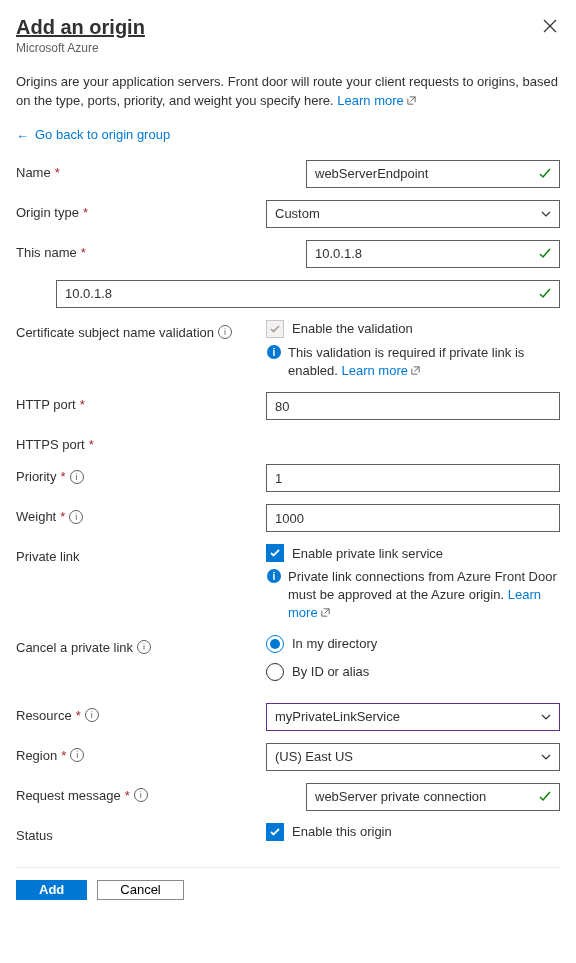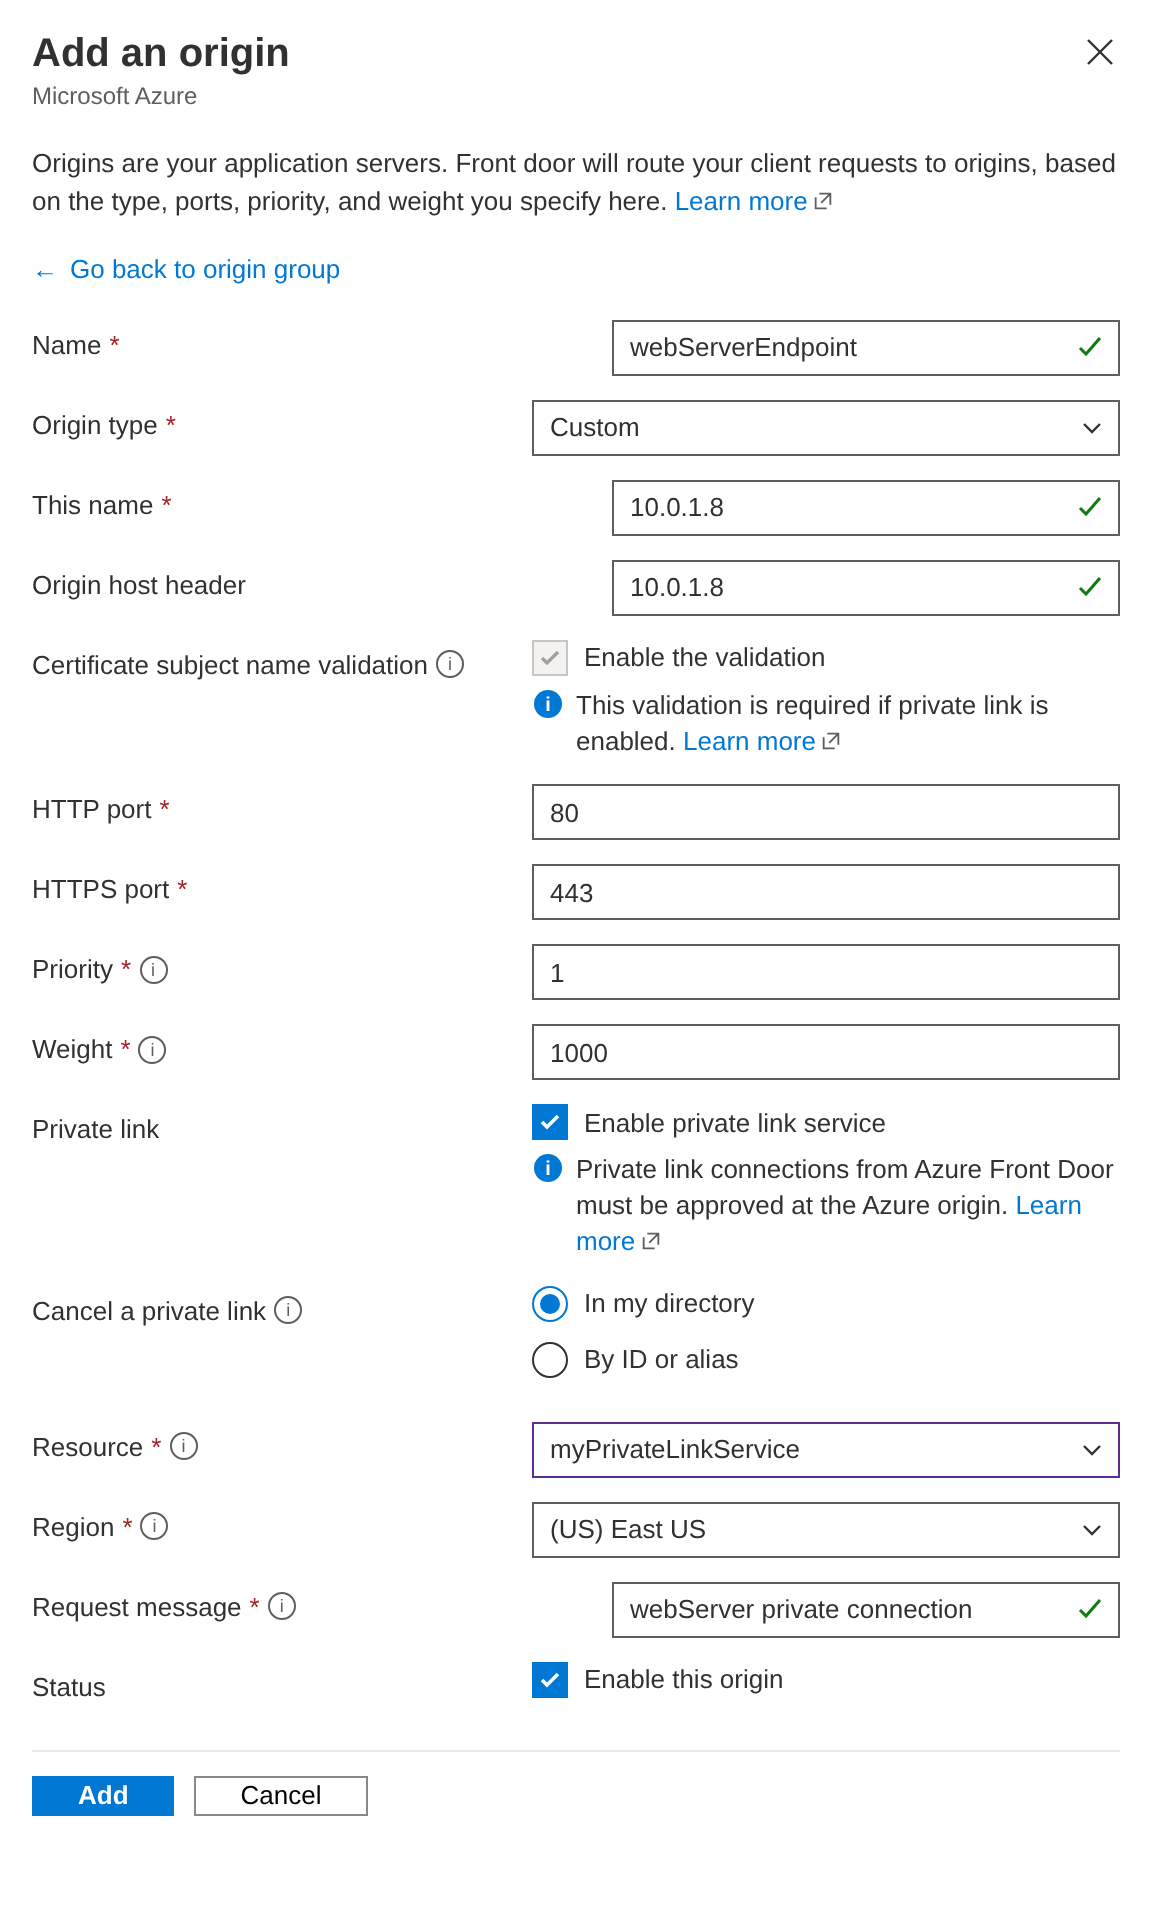--- a/index.html
+++ b/index.html
@@ -4,21 +4,21 @@
 <style>
   * { box-sizing: border-box; }
   body {
     margin: 0;
     font-family: "Segoe UI", -apple-system, Arial, sans-serif;
     font-size: 13px;
     color: #323130;
     width: 576px;
     padding: 16px;
   }
-  .header { position: relative; }
+  .header { position: relative; text-decoration: underline; }
   h1 { font-size: 20px; font-weight: 600; margin: 0 0 2px 0; }
   .subtitle { color: #605e5c; font-size: 12px; margin: 0 0 18px 0; }
   .close {
     position: absolute;
     top: 2px; right: 2px;
     width: 16px; height: 16px;
     cursor: pointer;
     color: #323130;
   }
   .desc { font-size: 13px; line-height: 1.45; margin-bottom: 16px;}
@@ -212,23 +212,20 @@
       <span class="check">
           <svg width="14" height="14" viewBox="0 0 14 14">
             <path d="M2 7l3 3 7-8" stroke="currentColor" stroke-width="1.5" fill="none"></path>
           </svg>
         </span>
     </div>
   </div>
 </div>
 
 <div class="row">
-  <div class="label-col">
-      <span>Origin host header</span>
-    </div>
   <div class="field-col">
     <div class="valid-wrap">
       <input type="text" value="10.0.1.8" style="">
       <span class="check">
           <svg width="14" height="14" viewBox="0 0 14 14">
             <path d="M2 7l3 3 7-8" stroke="currentColor" stroke-width="1.5" fill="none"></path>
           </svg>
         </span>
     </div>
   </div>
@@ -268,21 +265,20 @@
       <span class="req">*</span>
     </div>
   <div class="field-col"><input type="text" value="80" style=""></div>
 </div>
 
 <div class="row">
   <div class="label-col">
       <span>HTTPS port</span>
       <span class="req">*</span>
     </div>
-  <div class="field-col"><input type="text" value="443" style=""></div>
 </div>
 
 <div class="row">
   <div class="label-col">
       <span>Priority</span>
       <span class="req">*</span>
     <span class="info-icon">i</span>
     </div>
   <div class="field-col"><input type="text" value="1" style=""></div>
 </div>

